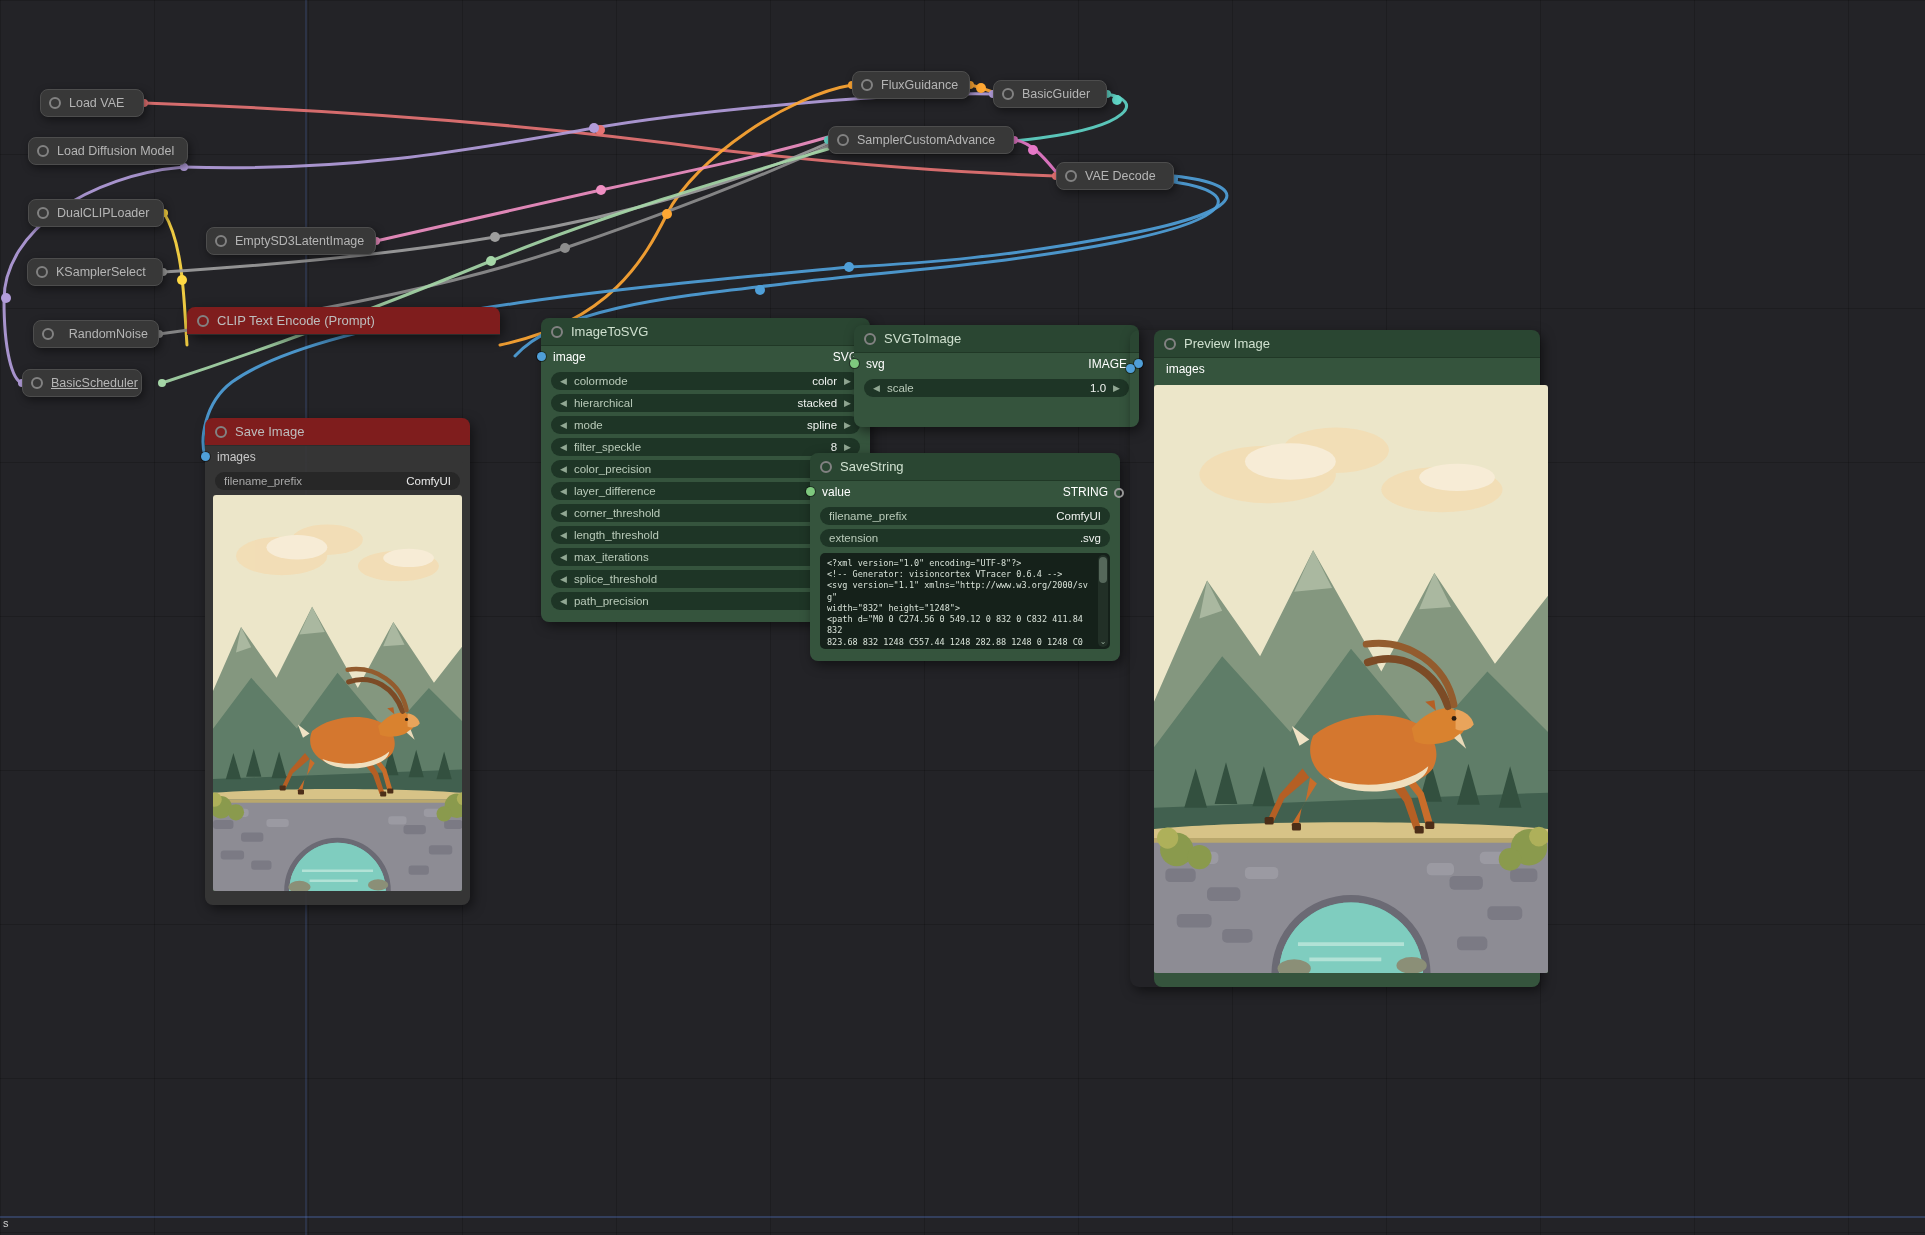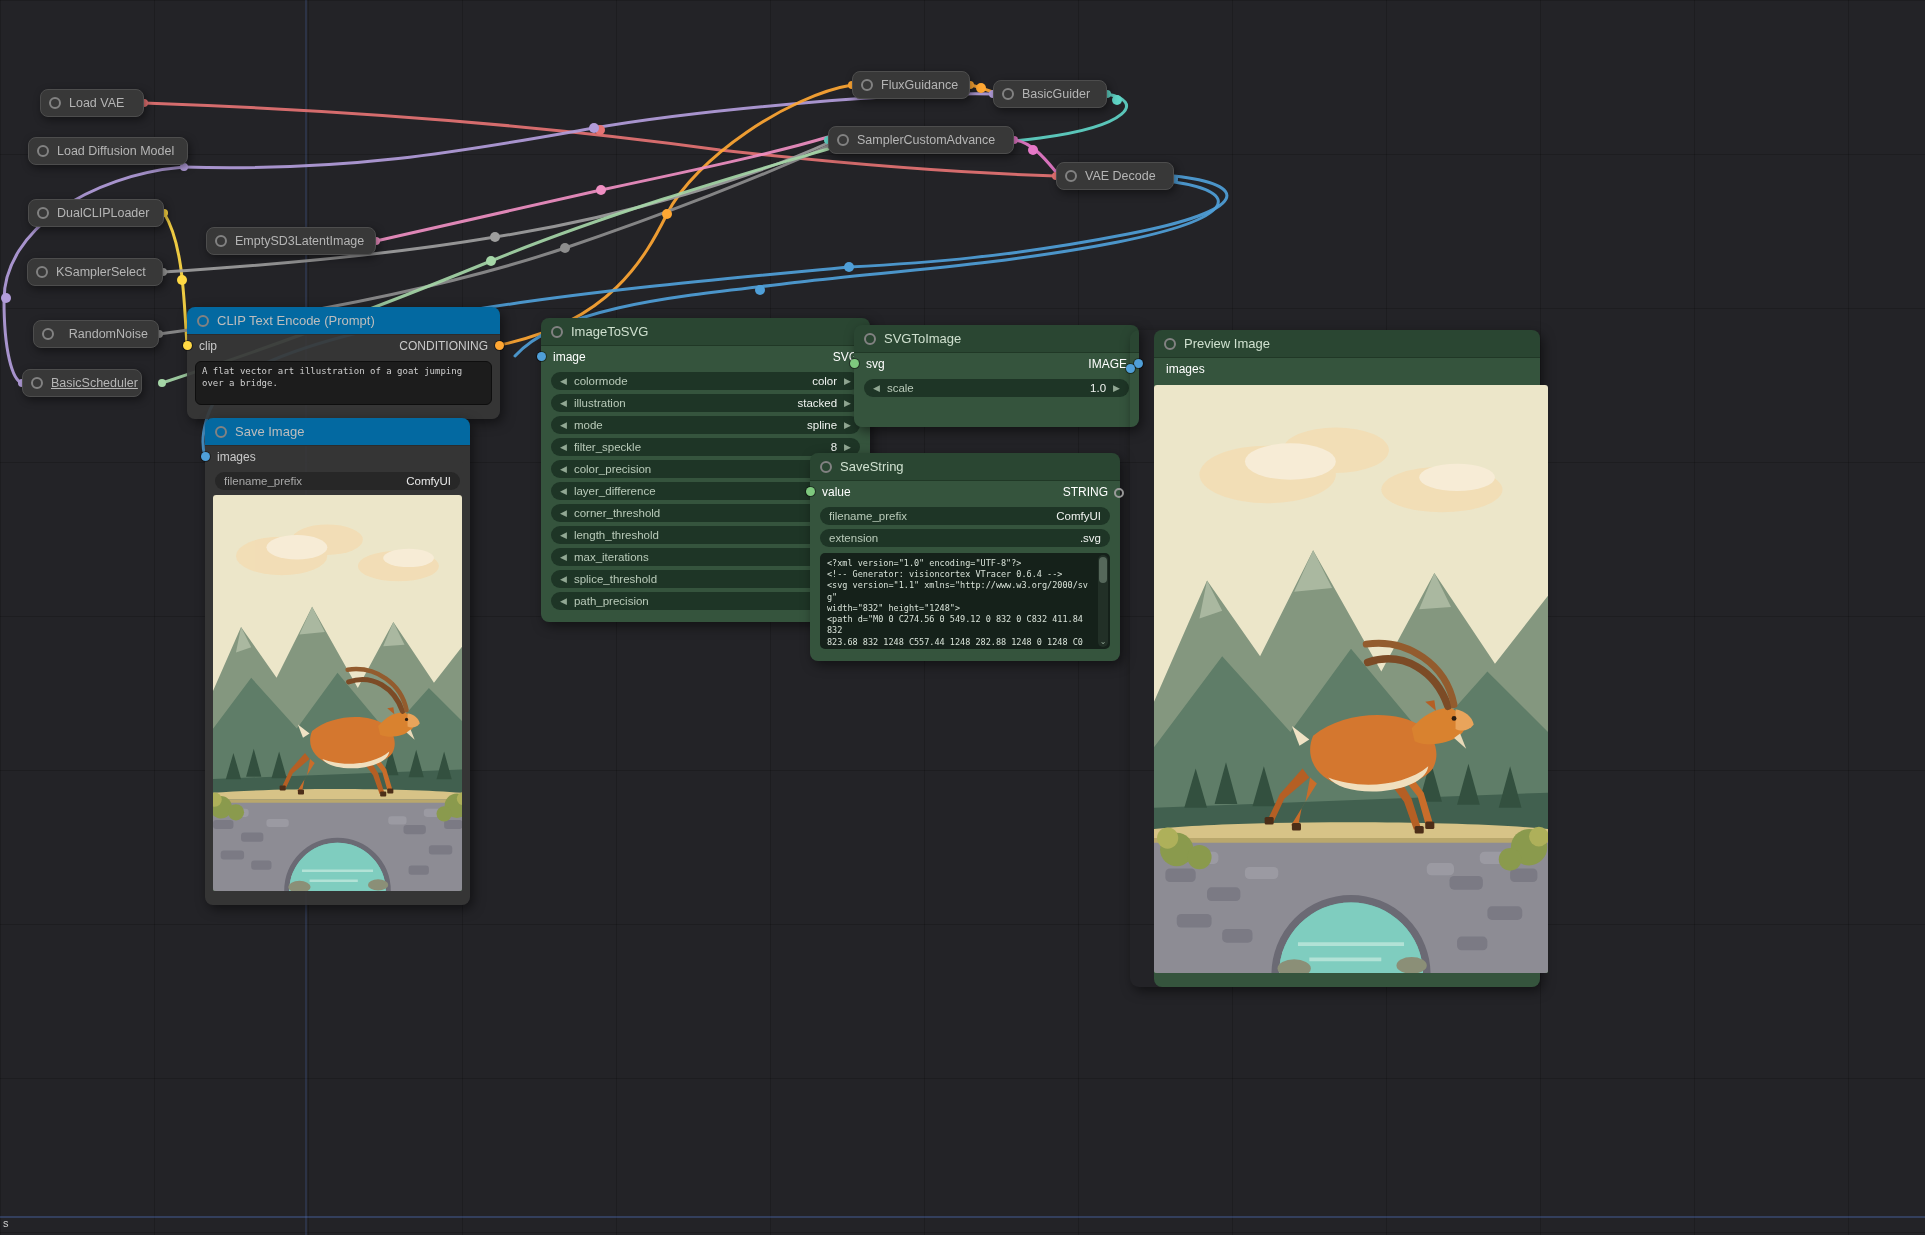--- a/index.html
+++ b/index.html
@@ -26,21 +26,21 @@
     display:flex;align-items:center;gap:8px;padding:0 10px 0 8px;
     color:#b5b5b5;font-size:12.5px;white-space:nowrap;overflow:hidden;
     box-shadow:2px 3px 8px rgba(0,0,0,.45);
   }
   .cdot{width:8px;height:8px;border-radius:50%;border:2px solid #828282;background:transparent;flex:0 0 auto;}
 
   
   .node{position:absolute;z-index:2;border-radius:9px;box-shadow:3px 4px 12px rgba(0,0,0,.5);font-size:12px;box-sizing:border-box;}
   .node-header{height:27px;display:flex;align-items:center;gap:8px;padding:0 10px;border-radius:8px 8px 0 0;font-size:13px;}
   .node-body{border-radius:0 0 8px 8px;padding-bottom:8px;}
-  .dark .node-header{background:#0369a1;color:#bdbdbd;border-bottom:1px solid #2c2c2c;align-items:center;}
+  .dark .node-header{background:#7f1d1d;color:#bdbdbd;border-bottom:1px solid #2c2c2c;align-items:center;}
   .dark .node-body{background:rgba(55,55,55,.93);}
   .green .node-header{background:#2a4632;color:#cfe0cf;border-bottom:1px solid #203826;}
   .green .node-body{background:#35543d;}
 
   .io-row{height:22px;padding:0 12px;display:flex;align-items:center;justify-content:space-between;font-size:12px;color:#c9c9c9;}
   .green .io-row{color:#ffffff;}
   .edge{position:absolute;width:9px;height:9px;border-radius:50%;box-shadow:0 0 0 1px rgba(0,0,0,.4);z-index:3;}
   .edge.hollow{background:transparent !important;border:2px solid #888;width:6px;height:6px;box-shadow:none;}
   .edge-l{left:-4px;} .edge-r{right:-4px;}
 
@@ -270,29 +270,20 @@
 <div class="cnode" style="left:1056px;top:162px;width:118px;">
   <span class="cdot"></span>
   <span>VAE Decode</span>
 </div>
 
 <div class="node dark" style="left:187px;top:307px;width:313px;">
   <div class="node-header">
     <span class="cdot"></span>
     <span>CLIP Text Encode (Prompt)</span>
   </div>
-  <div class="node-body">
-    <span class="edge edge-l" style="top: 34px; background-color: rgb(255, 217, 68);"></span>
-    <span class="edge edge-r" style="top: 34px; background-color: rgb(255, 167, 51);"></span>
-    <div class="io-row">
-      <span>clip</span>
-      <span>CONDITIONING</span>
-    </div>
-    <div class="textwidget">A flat vector art illustration of a goat jumping over a bridge.</div>
-  </div>
 </div>
 
 <div class="node green" style="left:541px;top:318px;width:329px;">
   <div class="node-header">
     <span class="cdot"></span>
     <span>ImageToSVG</span>
   </div>
   <div class="node-body">
     <span class="edge edge-l" style="top: 34px; background-color: rgb(79, 159, 216);"></span>
     <span class="edge edge-r" style="top: 34px; background-color: rgb(126, 201, 126);"></span>
@@ -301,21 +292,21 @@
       <span>SVG</span>
     </div>
     <div class="pill">
       <span class="arr">◀</span>
       <span class="plabel">colormode</span>
       <span class="pvalue">color</span>
       <span class="arr">▶</span>
     </div>
     <div class="pill">
       <span class="arr">◀</span>
-      <span class="plabel">illustration</span>
+      <span class="plabel">hierarchical</span>
       <span class="pvalue">stacked</span>
       <span class="arr">▶</span>
     </div>
     <div class="pill">
       <span class="arr">◀</span>
       <span class="plabel">mode</span>
       <span class="pvalue">spline</span>
       <span class="arr">▶</span>
     </div>
     <div class="pill">

